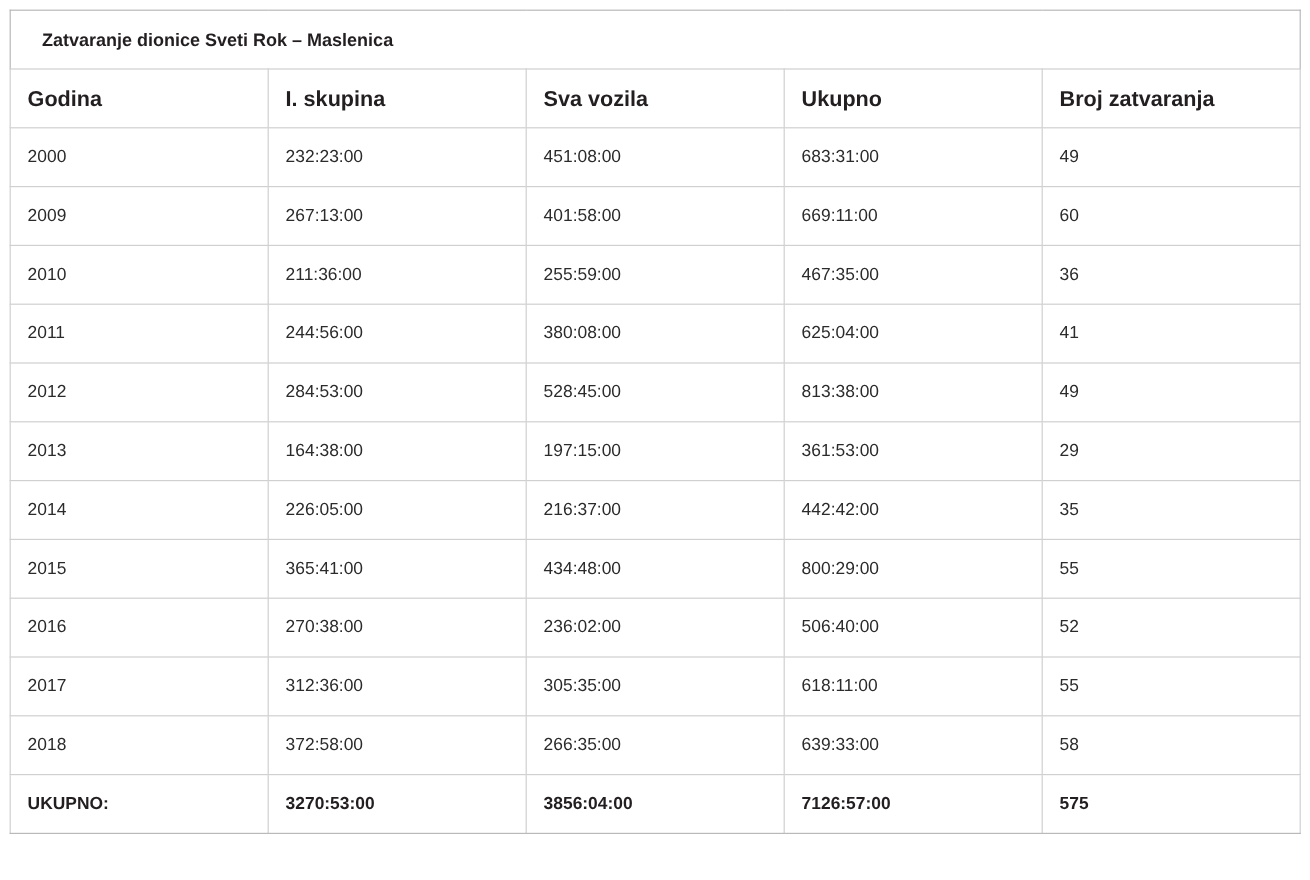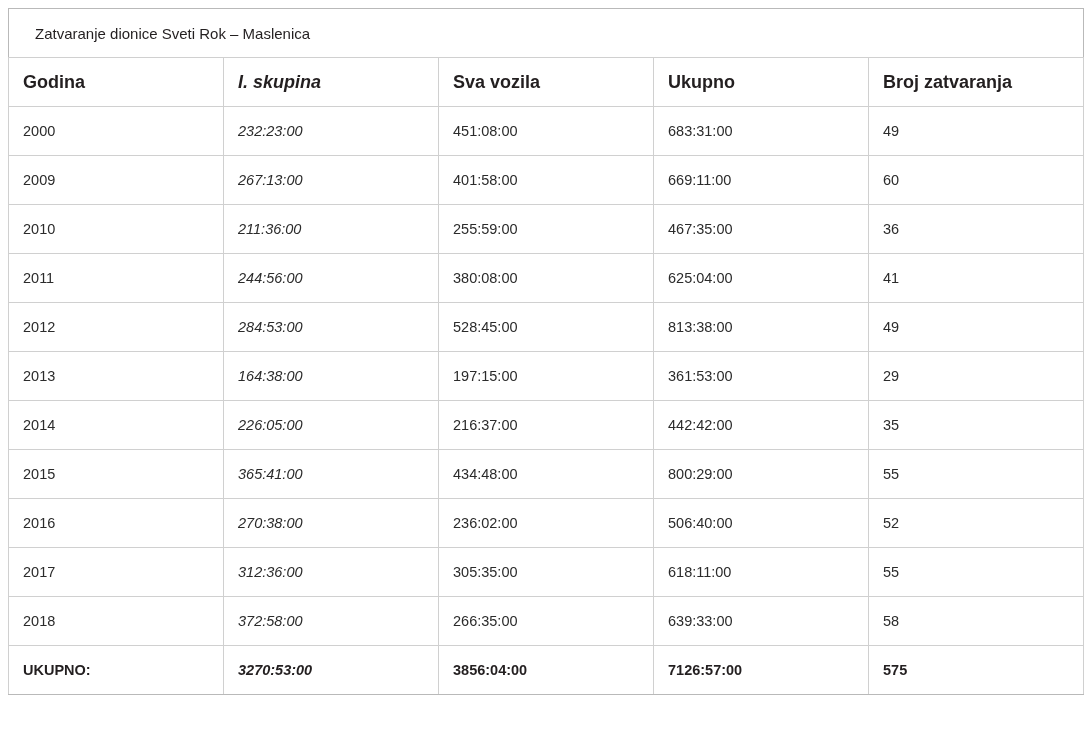--- a/index.html
+++ b/index.html
@@ -37,41 +37,41 @@
     color: #2b2b2b;
     background: #ffffff;
     overflow: hidden;
     white-space: nowrap;
   }
   table.data-table tr.caption-row td {
     border-left: 1px solid #b9b9b9;
     border-right: 1px solid #b9b9b9;
     border-top: 1px solid #b9b9b9;
     border-bottom: 1px solid #d0d0d0;
-    font-weight: normal;
+    font-weight: bold;
     font-size: 15px;
     color: #231f20;
     height: 48px;
     padding-left: 26px;
   }
   table.data-table tr.header-row th {
     font-weight: bold;
     font-size: 18px;
     color: #231f20;
     height: 48px;
     border-bottom: 1px solid #d0d0d0;
   }
   table.data-table tr.total-row td {
     font-weight: bold;
     font-size: 14.5px;
     color: #231f20;
     border-bottom: 1px solid #b9b9b9;
   }
   .col-0 { width: 224px; }
-  .col-1 { width: 216px; font-style: italic; }
+  .col-1 { width: 216px; }
   .col-2 { width: 216px; }
   .col-3 { width: 216px; }
   .col-4 { width: 204px; }
 </style>
 </head>
 <body>
 
 <div class="table-wrap">
   <table class="data-table">
     <tbody>

